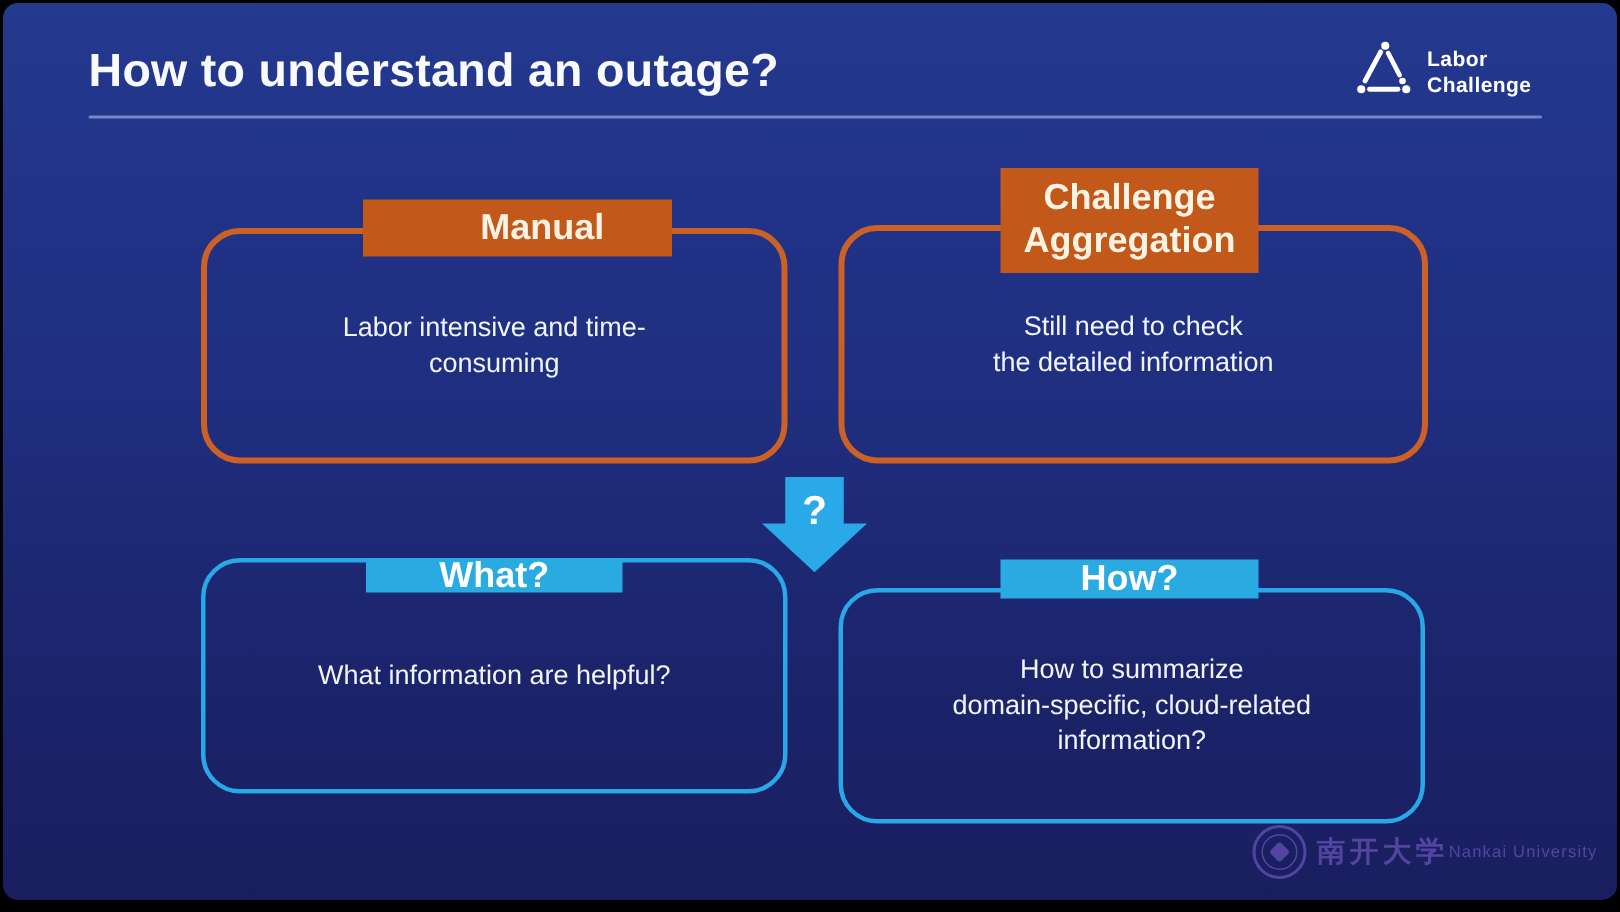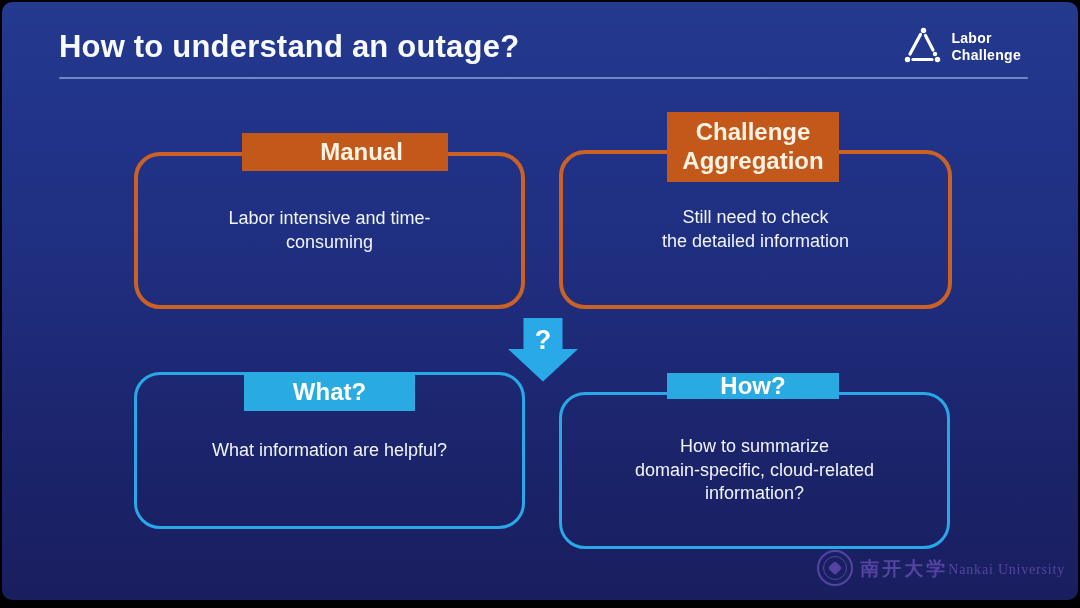--- a/index.html
+++ b/index.html
@@ -99,21 +99,21 @@
   .tab.orange { background: #c2591a; color: #fdf3e4; }
   .tab.blue   { background: #29abe2; color: #ffffff; }
 
   #panel-manual   { left: 132px; top: 150px; width: 391px; height: 157px; }
   #tab-manual     { left: 240px; top: 131px; width: 173px; height: 38px; padding-left: 33px; }
 
   #panel-incident { left: 557px; top: 148px; width: 393px; height: 159px; }
   #tab-incident   { left: 665px; top: 110px; width: 172px; height: 70px; }
 
   #panel-what     { left: 132px; top: 370px; width: 391px; height: 157px; }
-  #tab-what       { left: 242px; top: 371px; width: 171px; height: 38px; }
+  #tab-what       { left: 242px; top: 371px; width: 171px; height: 22px; }
 
   #panel-how      { left: 557px; top: 390px; width: 391px; height: 157px; text-decoration: underline; }
   #tab-how        { left: 665px; top: 371px; width: 172px; height: 26px; }
 
   
   .question-arrow {
     position: absolute;
     left: 506px;
     top: 316px;
     width: 70px;
@@ -171,24 +171,23 @@
   }
   .wm-text { display: flex; flex-direction: row; }
   .wm-cn {
     font-family: "DejaVu Serif", serif;
     font-size: 19px;
     font-weight: bold;
     letter-spacing: 3px;
     line-height: 1;
   }
   .wm-en {
-    font-size: 14px;
+    font-size: 11px;
     letter-spacing: 0.8px;
     margin-top: 3px;
-    font-family: Liberation Serif, serif;
   }
 </style>
 </head>
 <body>
 
 <div class="slide">
 
   <div class="page-title">How to understand an outage?</div>
   <div class="title-underline"></div>
 

